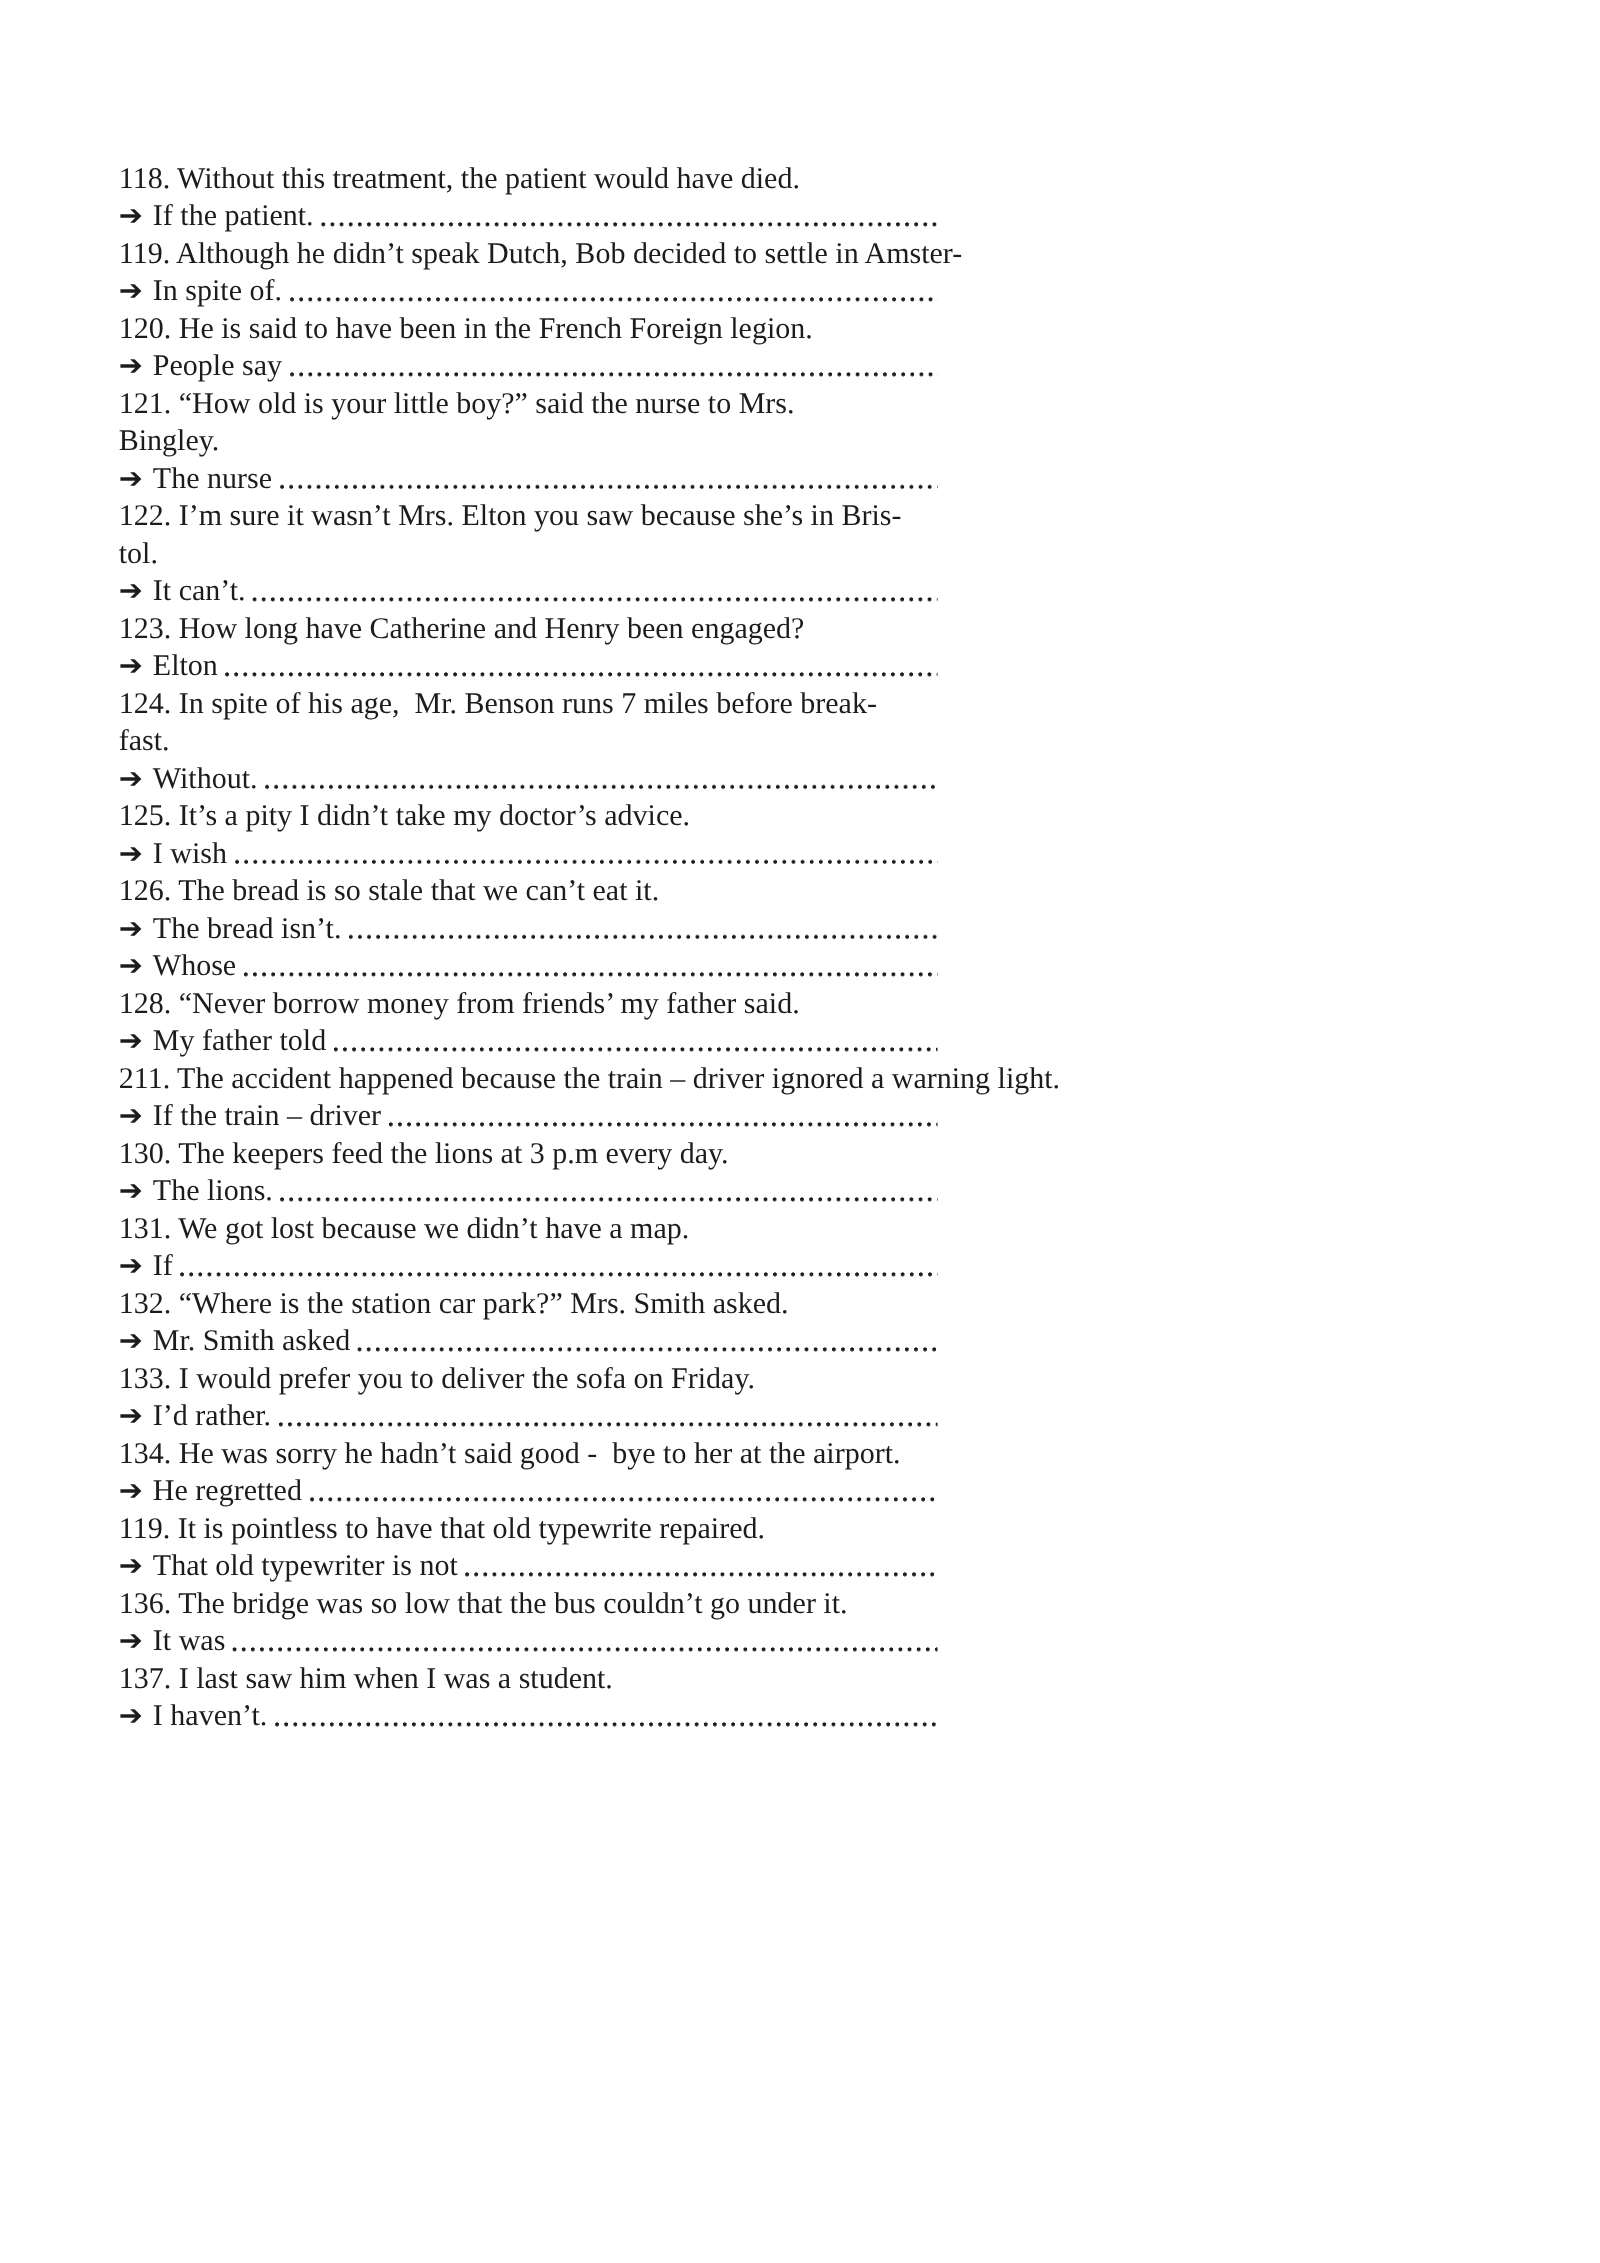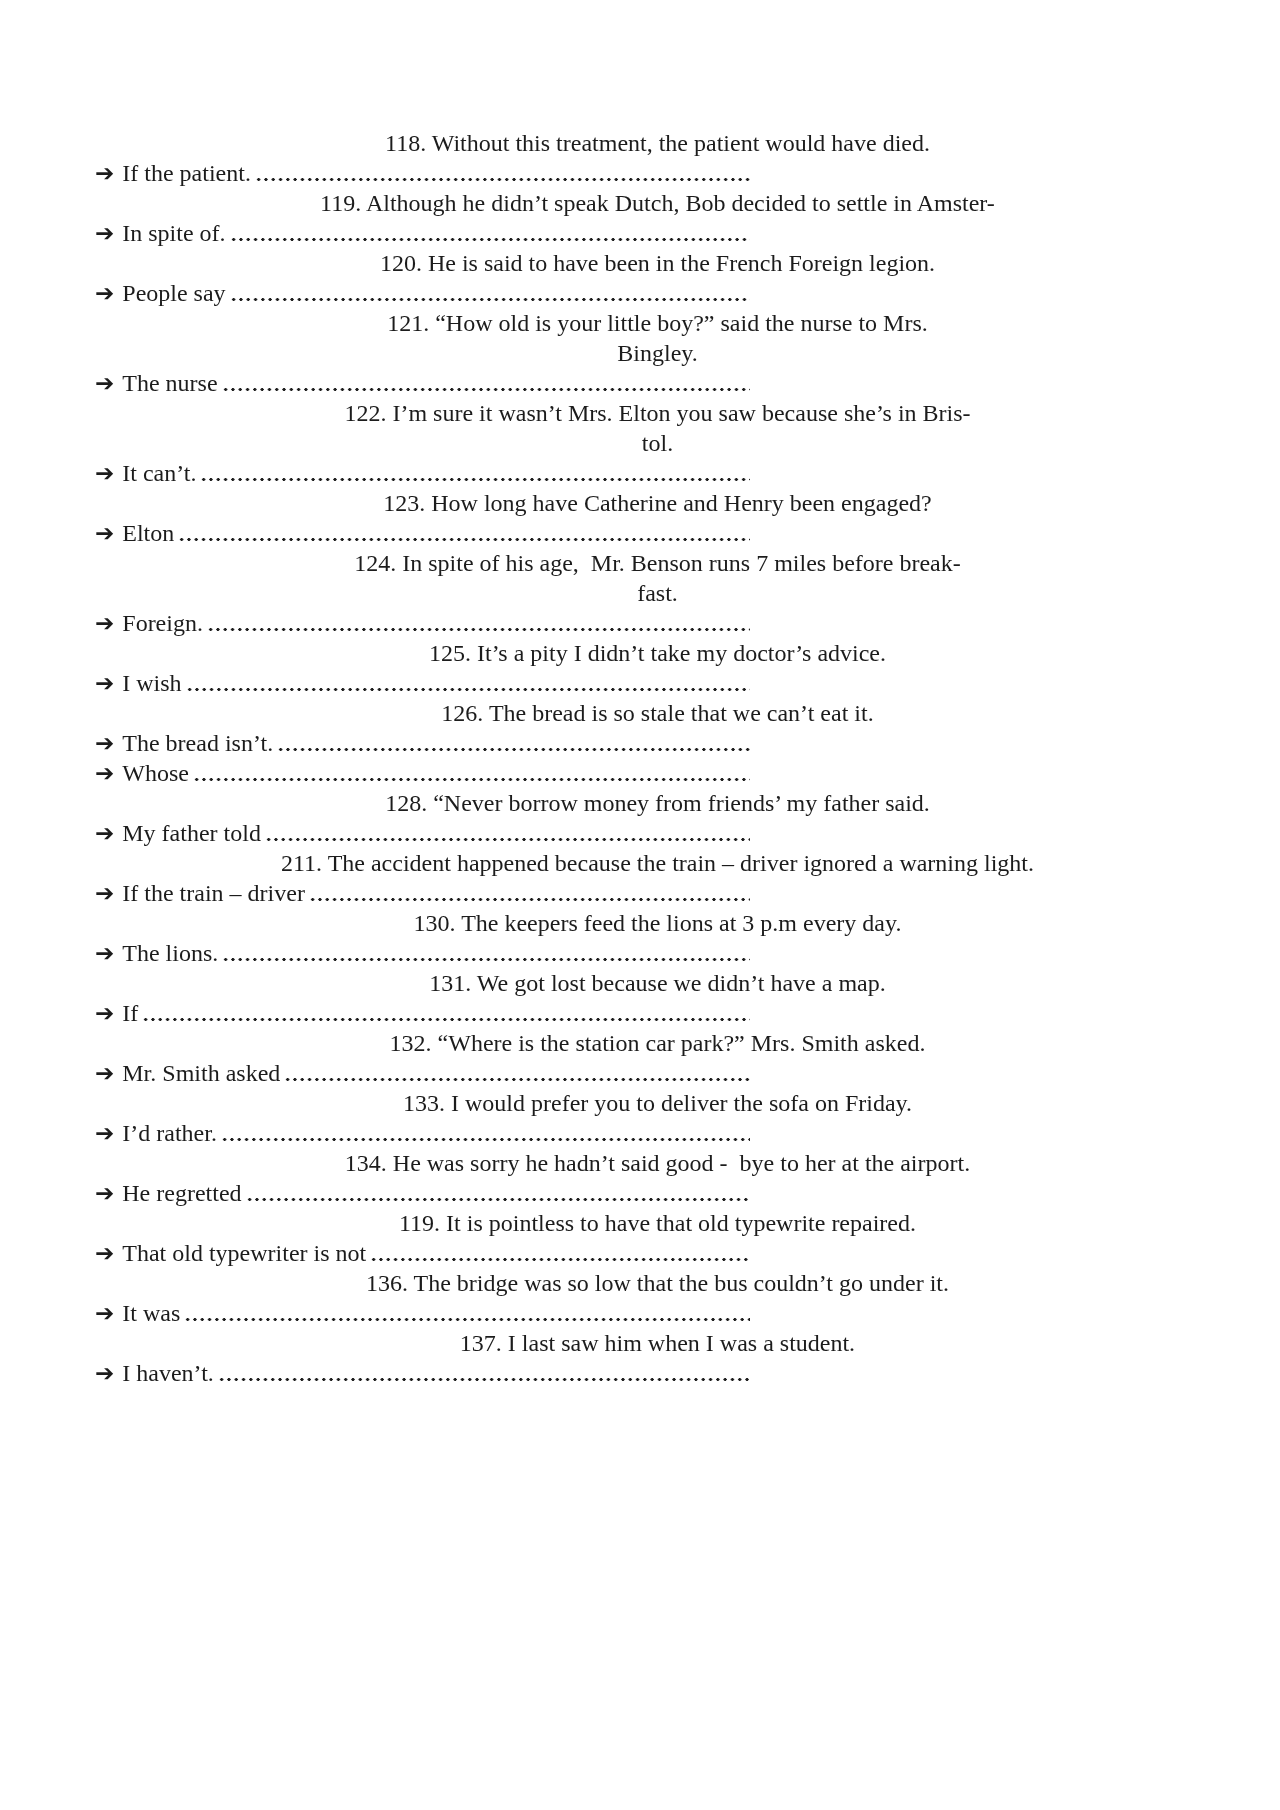--- a/index.html
+++ b/index.html
@@ -11,21 +11,20 @@
     position: relative;
     width: 1280px;
     height: 1624px;
     background: #ffffff;
     box-sizing: border-box;
     padding: 128px 60px 0 95px;
     color: #1c1c1c;
     font-family: "Liberation Serif", serif;
     font-size: 24px;
     overflow: hidden;
-    text-align: center;
   }
   .item { margin: 0; }
   .sentence-line {
     white-space: pre;
     line-height: 30px;
     height: 30px;
   }
   .answer-row {
     display: flex;
     align-items: flex-end;
@@ -128,21 +127,21 @@
     </div>
   </section>
 
   <section class="item">
     <div class="lines">
           <div class="sentence-line">124. In spite of his age,  Mr. Benson runs 7 miles before break-</div>
           <div class="sentence-line">fast.</div>
         </div>
     <div class="answer-row">
       <span class="arrow">➔</span>
-      <span class="starter">Foreign.</span>
+      <span class="starter">Without.</span>
       <span class="leader"></span>
     </div>
   </section>
 
   <section class="item">
     <div class="lines">
           <div class="sentence-line">125. It’s a pity I didn’t take my doctor’s advice.</div>
         </div>
     <div class="answer-row">
       <span class="arrow">➔</span>

